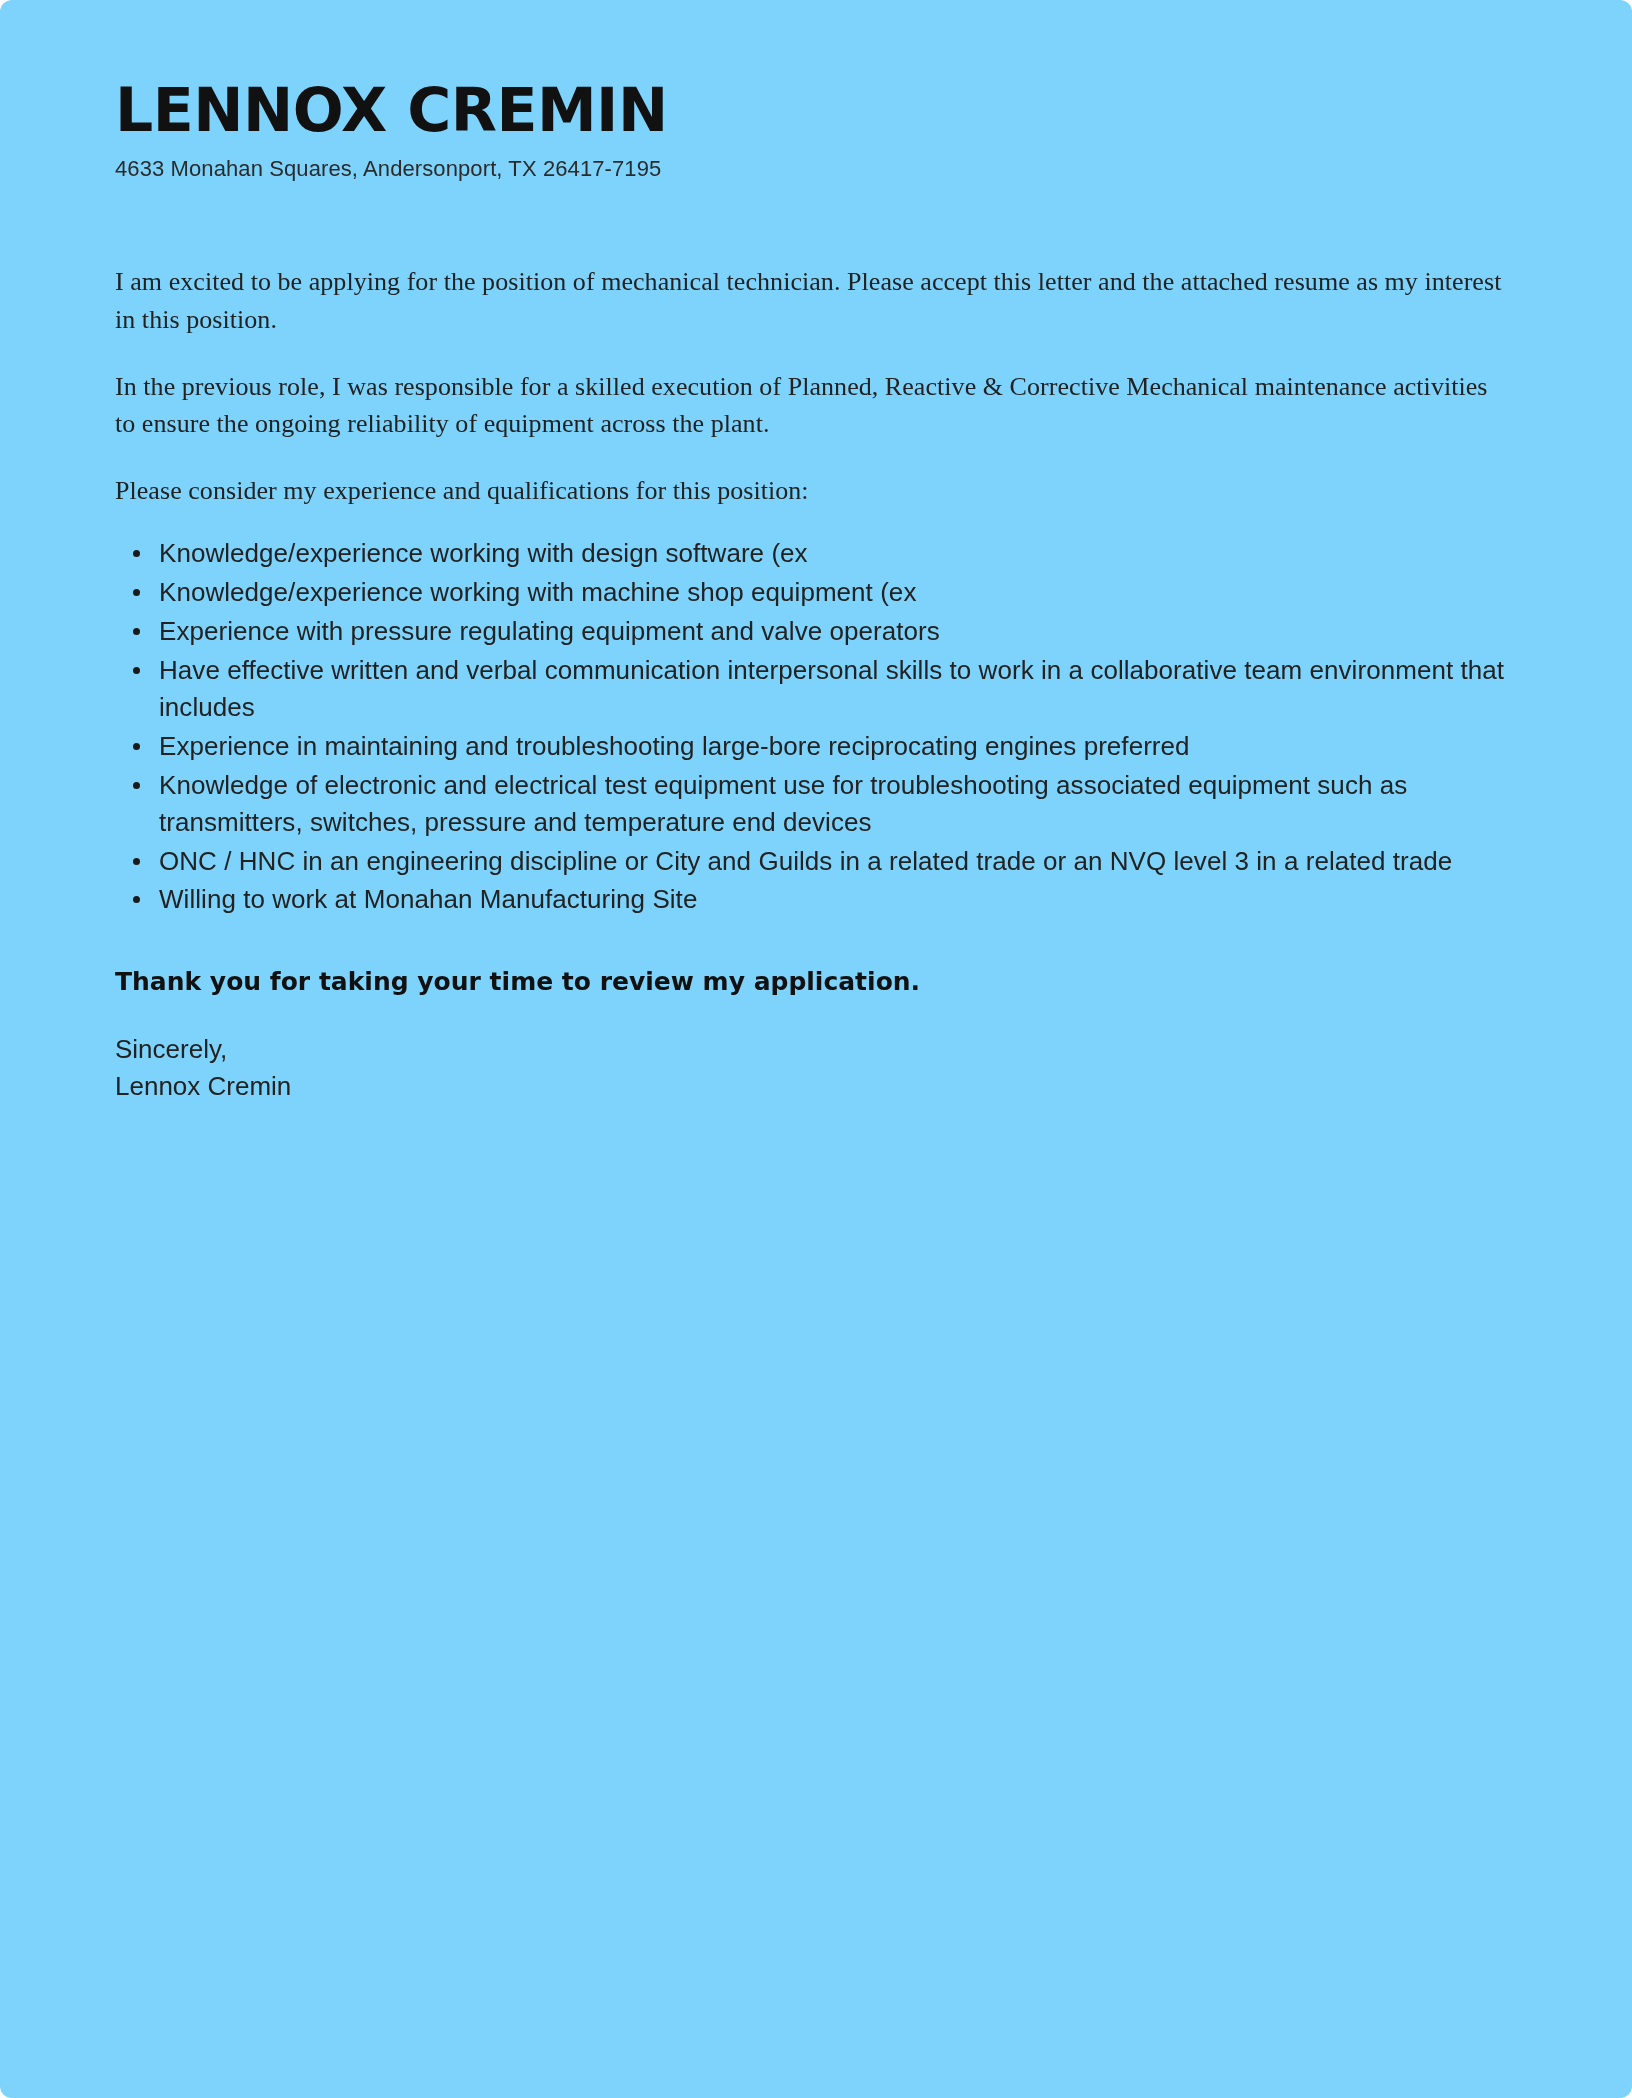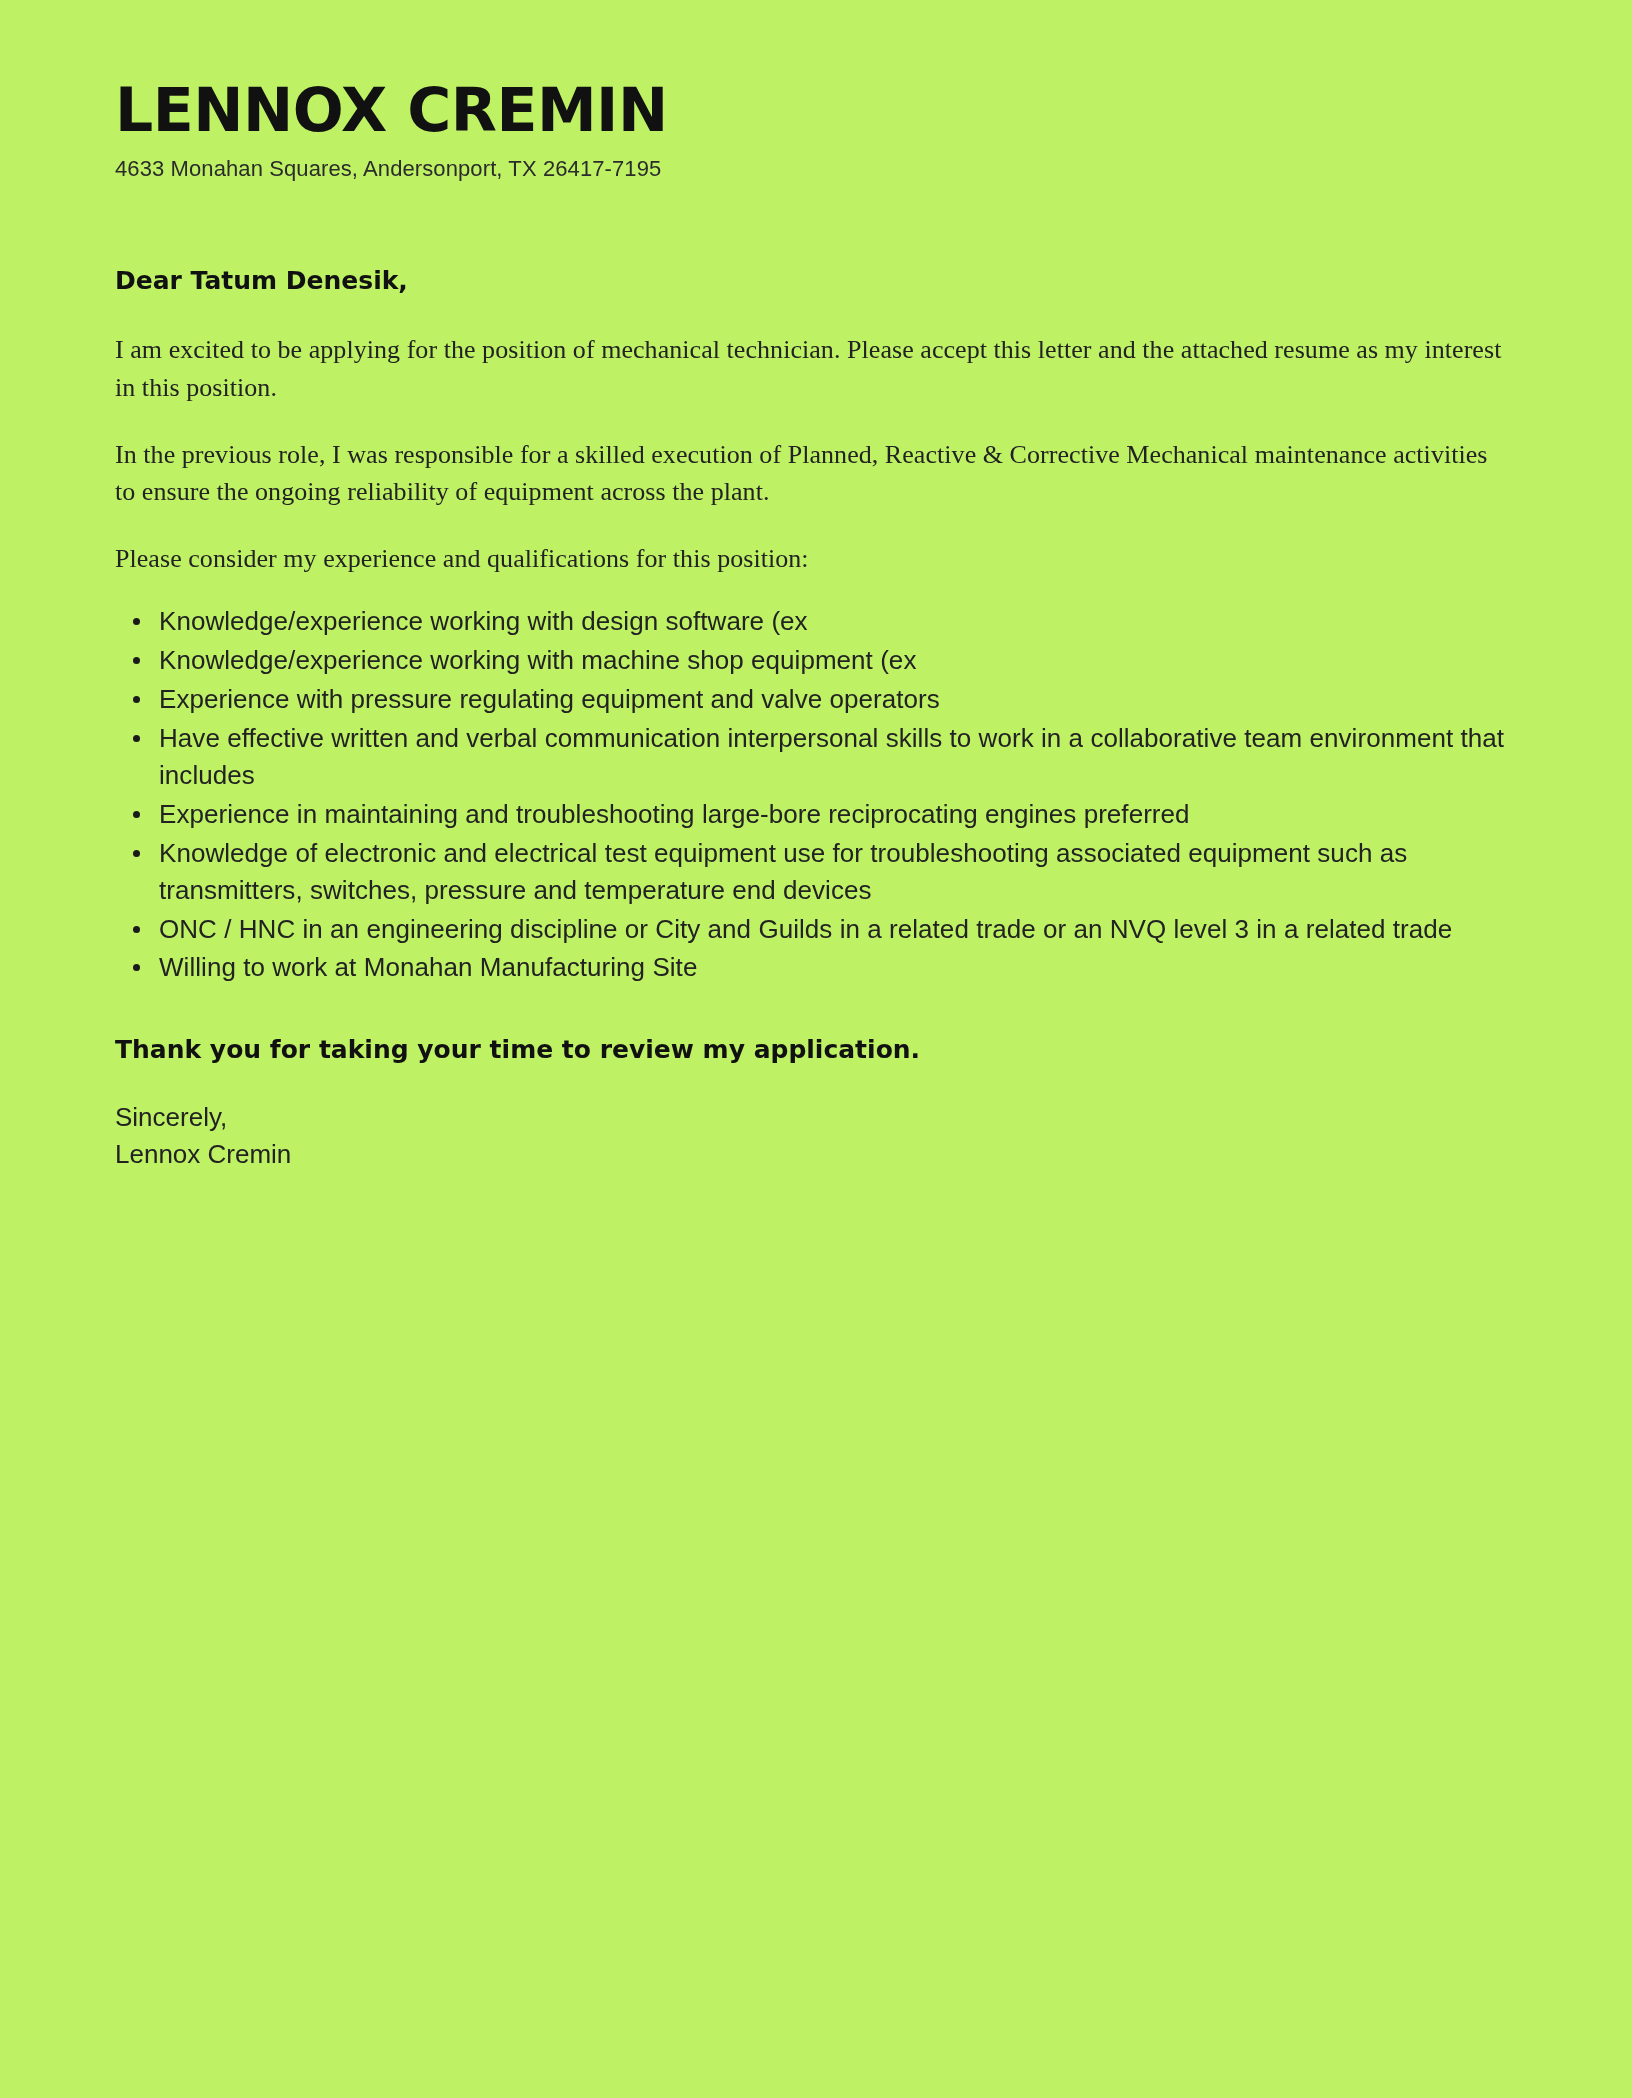--- a/index.html
+++ b/index.html
@@ -9,23 +9,24 @@
   }
   body {
     font-family: "Liberation Sans", sans-serif;
     color: #1a1a1a;
     -webkit-font-smoothing: antialiased;
   }
   .page {
     position: relative;
     width: 1632px;
     height: 2098px;
-    background: #bef264;
+    background: #7dd3fc;
     box-sizing: border-box;
     overflow: hidden;
+    border-radius: 12px;
   }
   .content {
     position: absolute;
     left: 115px;
     top: 78px;
     width: 1390px;
   }
 
   
   .letter-header {
@@ -130,21 +131,20 @@
 <div class="page">
   <div class="content">
 
     <div class="letter-header">
       <h1 class="candidate-name">LENNOX CREMIN</h1>
       <p class="candidate-address">4633 Monahan Squares, Andersonport, TX 26417-7195</p>
     </div>
 
     <div class="letter-body">
 
-      <p class="salutation">Dear Tatum Denesik,</p>
 
       <p class="body-paragraph">I am excited to be applying for the position of mechanical technician. Please accept this letter and the attached resume as my interest in this position.</p>
 
       <p class="body-paragraph">In the previous role, I was responsible for a skilled execution of Planned, Reactive &amp; Corrective Mechanical maintenance activities to ensure the ongoing reliability of equipment across the plant.</p>
 
       <p class="body-paragraph tight">Please consider my experience and qualifications for this position:</p>
 
       <ul class="qualifications-list">
         <li class="qualification-item">
           <span class="bullet-dot"></span>

